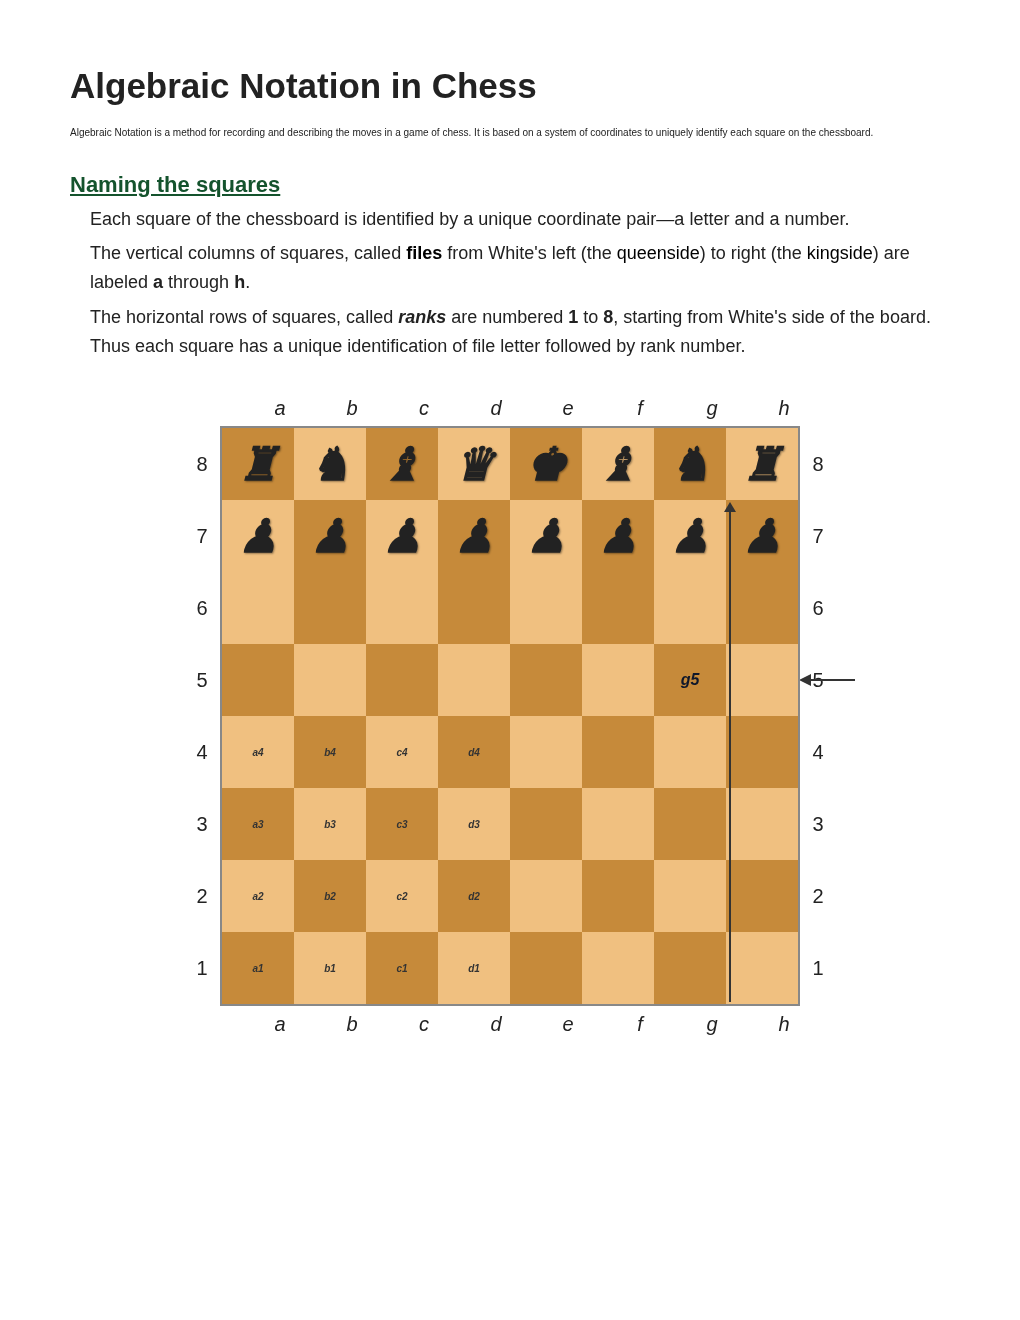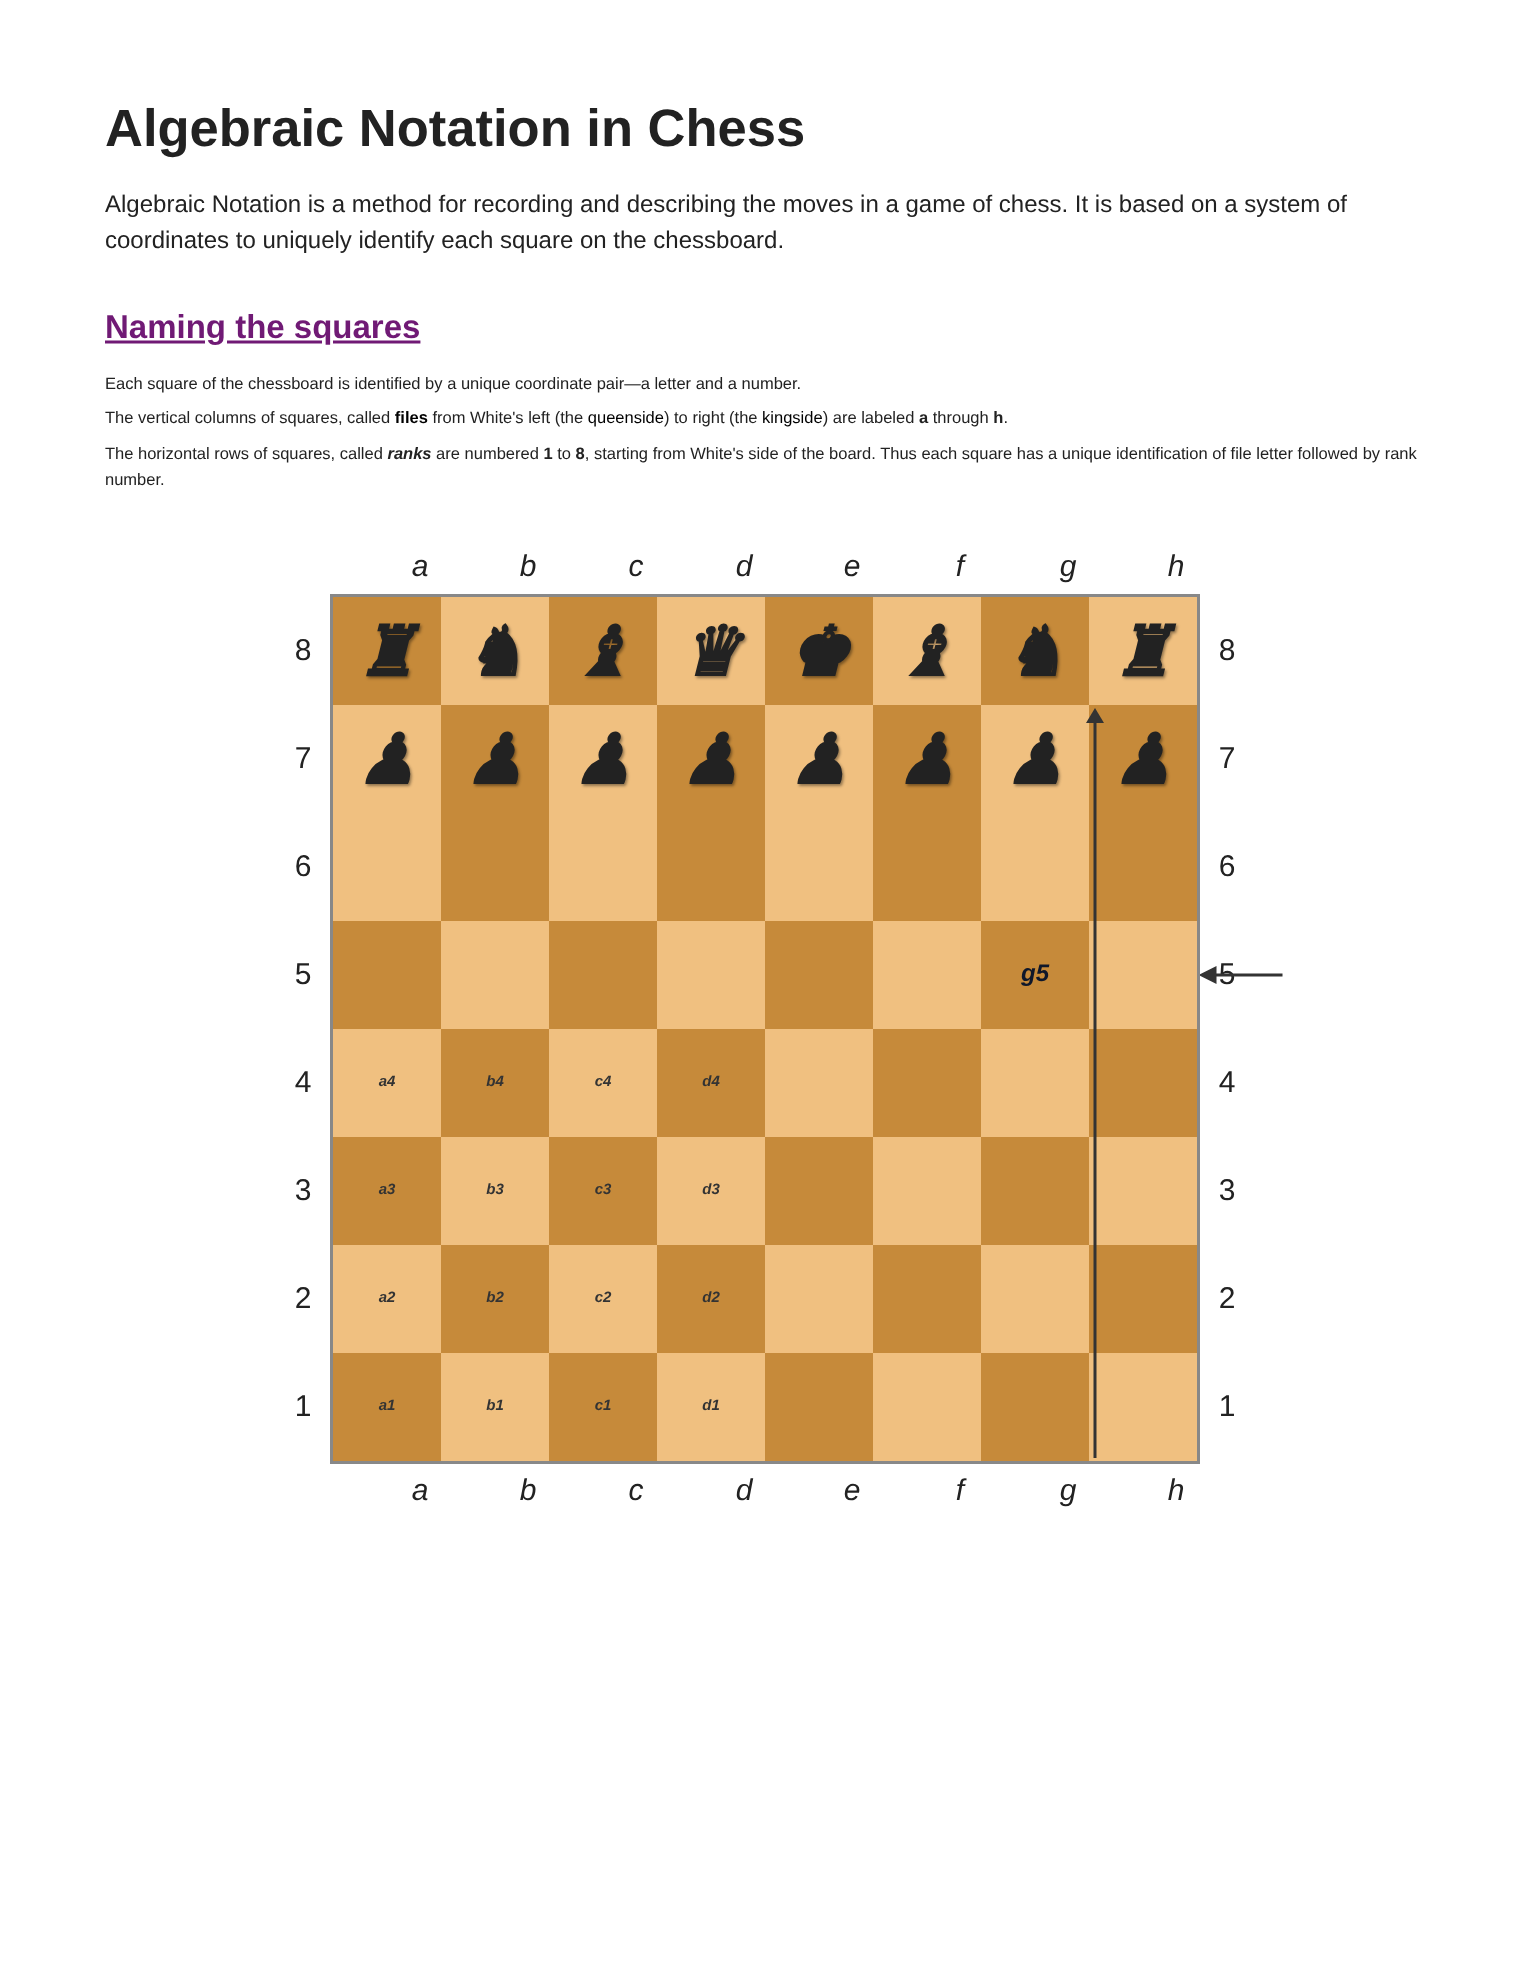--- a/index.html
+++ b/index.html
@@ -12,33 +12,34 @@
       font-size: 16px;
       line-height: 1.5;
     }
     h1 {
       font-size: 35px;
       font-weight: 900;
       margin-bottom: 12px;
     }
     .intro-text {
       margin-bottom: 28px;
-      font-size: 16px;
+      font-size: 10px;
     }
     h2 {
       font-size: 22px;
       font-weight: 700;
       text-decoration: underline;
-      margin-bottom: 14px;
-      color: #701a75;
+      margin-bottom: 4px;
+      color: #14532d;
     }
     .body-text {
-      font-size: 11px;
+      font-size: 18px;
       margin-bottom: 6px;
       line-height: 1.6;
+      margin-left: 20px;
     }
     .link-blue { color: #000000; text-decoration: none; }
     .bold { font-weight: 700; }
     .bold-italic { font-weight: 700; font-style: italic; }
 
     
     .chess-area {
       margin-top: 30px;
       display: flex;
       flex-direction: column;

